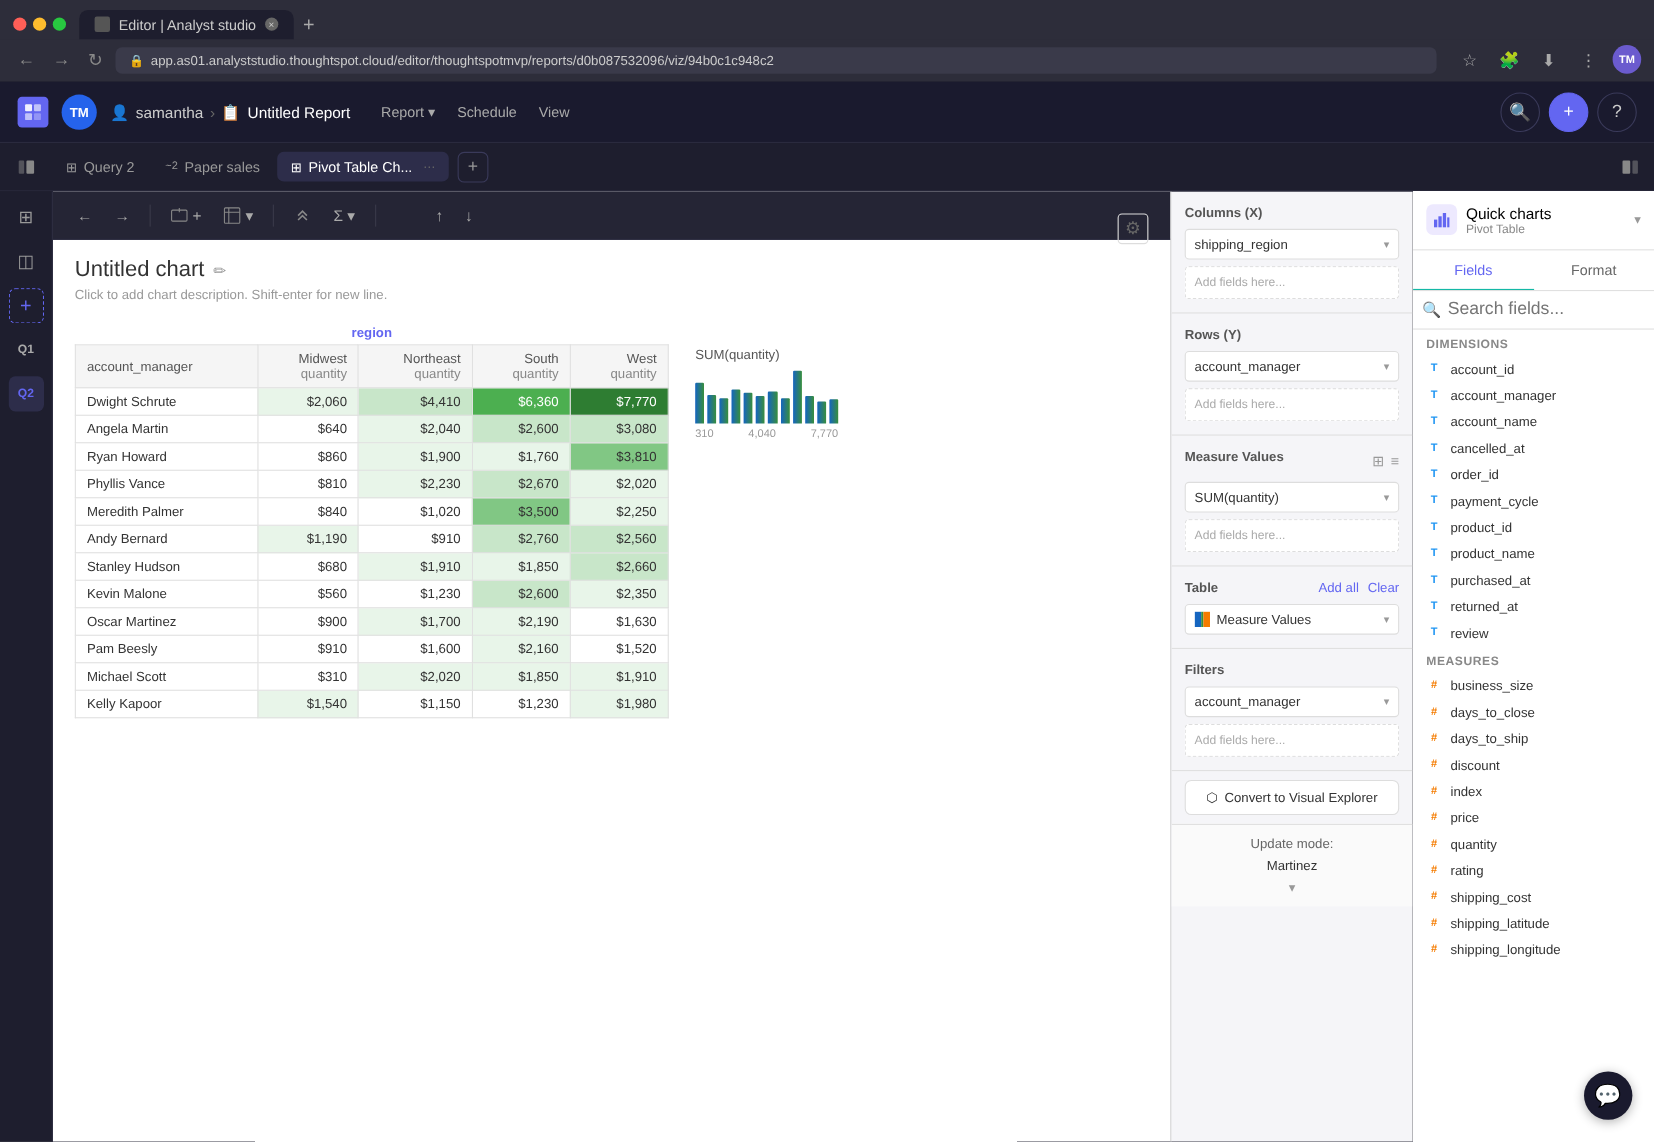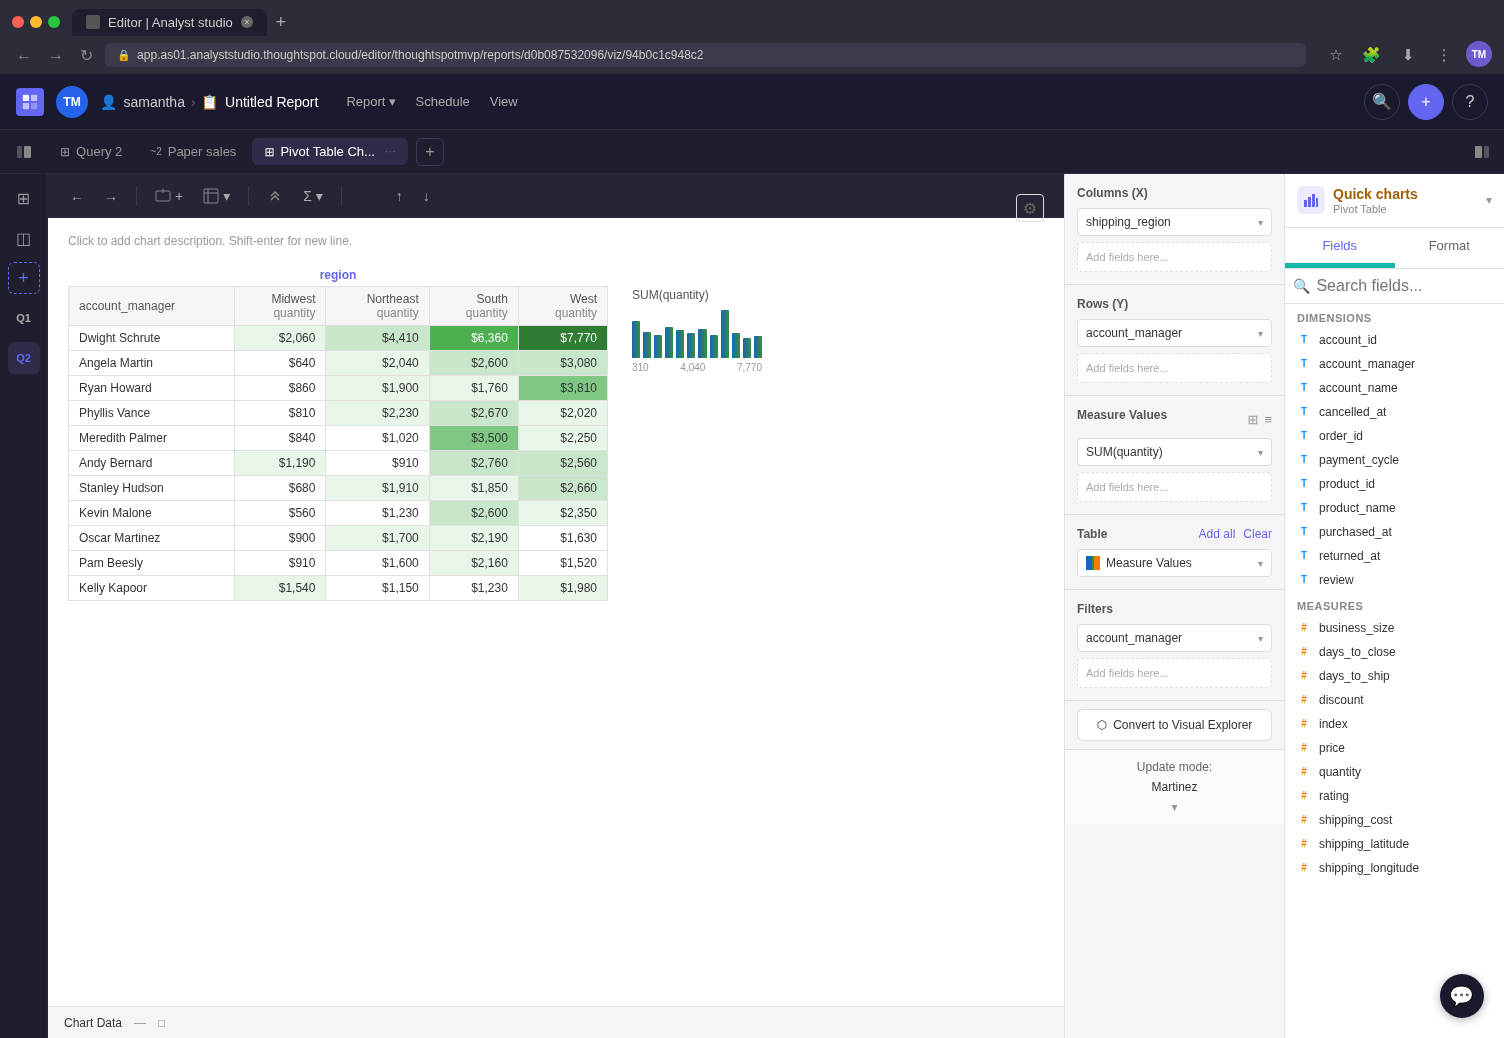--- a/index.html
+++ b/index.html
@@ -94,21 +94,21 @@
     .config-icons { display: flex; gap: 6px; color: #999; font-size: 13px; }
     .color-section { padding: 12px; border-bottom: 1px solid #e0e0e0; }
     .color-section-header { display: flex; align-items: center; justify-content: space-between; margin-bottom: 8px; }
     .color-section-title { font-size: 12px; font-weight: 600; color: #555; }
     .color-actions { display: flex; gap: 8px; font-size: 12px; color: #6366f1; cursor: pointer; }
 
     
     .fields-panel { width: 220px; background: #fff; border-left: 1px solid #e0e0e0; overflow-y: auto; }
     .fields-tabs { display: flex; border-bottom: 1px solid #e0e0e0; }
     .fields-tab { flex: 1; padding: 10px; text-align: center; font-size: 13px; color: #666; cursor: pointer; }
-    .fields-tab.active { color: #6366f1; border-bottom: 5px solid #14b8a6; }
+    .fields-tab.active { color: #6366f1; border-bottom: 1px solid #14b8a6; }
     .fields-search { display: flex; align-items: center; padding: 8px; border-bottom: 1px solid #e0e0e0; gap: 6px; }
     .fields-search-input { flex: 1; border: none; outline: none; font-size: 16px; color: #c2410c; background: transparent; }
     .fields-search-icon { color: #999; font-size: 14px; }
     .fields-section-title { font-size: 11px; font-weight: 600; color: #888; padding: 8px 12px 4px; text-transform: uppercase; letter-spacing: 0.5px; }
     .field-item { display: flex; align-items: center; gap: 8px; padding: 5px 12px; font-size: 12px; color: #333; cursor: pointer; }
     .field-type-icon { width: 14px; height: 14px; display: flex; align-items: center; justify-content: center; font-size: 11px; }
     .field-type-text { color: #2196f3; font-weight: bold; font-size: 10px; }
     .field-type-number { color: #f57c00; font-weight: bold; font-size: 10px; }
     .qc-header { display: flex; align-items: center; padding: 12px; border-bottom: 1px solid #e0e0e0; gap: 8px; }
     .qc-icon { width: 28px; height: 28px; background: #ede9fe; border-radius: 6px; display: flex; align-items: center; justify-content: center; color: #6366f1; font-size: 14px; }
@@ -271,20 +271,24 @@
           <svg width="16" height="16" viewBox="0 0 16 16" fill="#888">
               <path d="M2 4h12M4 8h8M6 12h4"></path>
             </svg>
         </span>
         <span class="toolbar-btn">↑</span>
         <span class="toolbar-btn">↓</span>
       </div>
 
       <div class="settings-btn">⚙</div>
 
+      <div class="chart-title">
+        <span>Untitled chart</span>
+        <span style="font-size:14px; color:#999;">✏</span>
+      </div>
       <div class="chart-description">Click to add chart description. Shift-enter for new line.</div>
 
       <div style="display:flex; gap:24px; align-items: flex-start;">
         <div>
           <div style="text-align:center; font-size:12px; color:#6366f1; font-weight:600; margin-bottom:4px;">region</div>
           <table class="pivot-table">
             <thead>
               <tr>
                 <th class="row-header">account_manager</th>
                 <th>Midwest<br><span style="font-weight:400; color:#888;">quantity</span></th>
@@ -356,20 +360,27 @@
                 <td class="cell-green-1">$1,700</td>
                 <td class="cell-green-1">$2,190</td>
                 <td>$1,630</td>
               </tr>
               <tr>
                 <td class="name-cell">Pam Beesly</td>
                 <td>$910</td>
                 <td>$1,600</td>
                 <td class="cell-green-1">$2,160</td>
                 <td>$1,520</td>
+              </tr>
+              <tr>
+                <td class="name-cell">Michael Scott</td>
+                <td>$310</td>
+                <td class="cell-green-1">$2,020</td>
+                <td class="cell-green-1">$1,850</td>
+                <td class="cell-green-1">$1,910</td>
               </tr>
               <tr>
                 <td class="name-cell">Kelly Kapoor</td>
                 <td class="cell-green-1">$1,540</td>
                 <td>$1,150</td>
                 <td>$1,230</td>
                 <td class="cell-green-1">$1,980</td>
               </tr>
             </tbody>
           </table>
@@ -392,25 +403,20 @@
             <div style="width:10px; height:46%; background:linear-gradient(to right, #1565c0, #388e3c); border-radius:1px 1px 0 0;"></div>
           </div>
           <div style="display:flex; justify-content:space-between; font-size:10px; color:#999; margin-top:4px; width:130px;">
             <span>310</span>
             <span>4,040</span>
             <span>7,770</span>
           </div>
         </div>
       </div>
 
-      <div style="position:absolute; bottom:0; left:0; right:0; height:32px; background:#f5f5f8; border-top:1px solid #e0e0e0; display:flex; align-items:center; padding:0 16px; gap:12px; font-size:12px;">
-        <span style="color:#333; font-weight:500;">Chart Data</span>
-        <span style="color:#999;">—</span>
-        <span style="color:#999;">□</span>
-      </div>
     </div>
 
     <div class="right-panels">
 
       <div class="config-panel">
 
         <div class="config-section">
           <div class="config-section-title">Columns (X)</div>
           <div class="config-dropdown">
             <span>shipping_region</span>
@@ -490,21 +496,21 @@
         <div class="qc-header">
           <div class="qc-icon">
             <svg width="16" height="16" viewBox="0 0 16 16" fill="#6366f1">
                 <rect x="1" y="8" width="3" height="7"></rect>
                 <rect x="5" y="5" width="3" height="10"></rect>
                 <rect x="9" y="2" width="3" height="13"></rect>
                 <rect x="13" y="6" width="2" height="9"></rect>
               </svg>
           </div>
           <div>
-            <div style="font-size:14px; font-weight:700; color:#a16207; line-height:1.2;text-align:center;">Quick charts</div>
+            <div style="font-size:14px; font-weight:400; color:#000000; line-height:1.2;text-align:center;">Quick charts</div>
             <div style="font-size:11px; color:#888;">Pivot Table</div>
           </div>
           <div class="qc-dropdown-btn">▾</div>
         </div>
 
         <div class="fields-tabs">
           <div class="fields-tab active">Fields</div>
           <div class="fields-tab">Format</div>
         </div>
 

